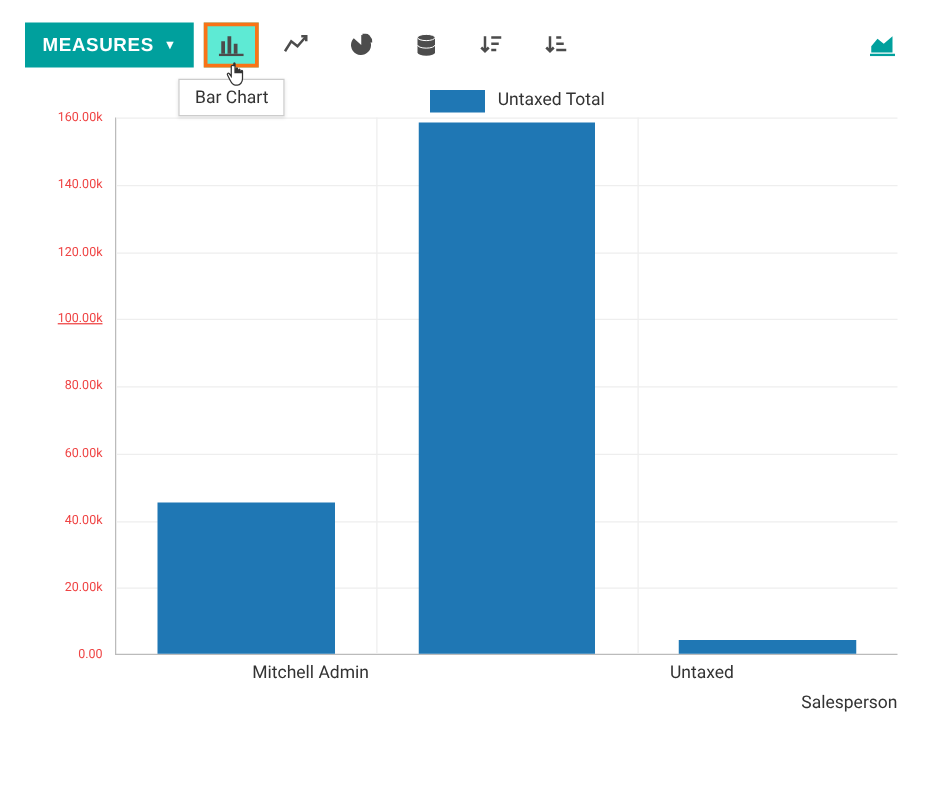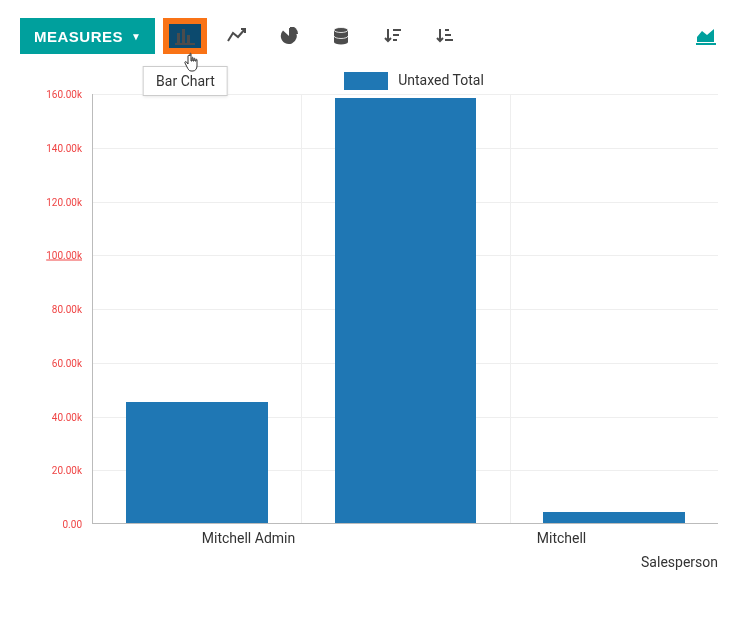--- a/index.html
+++ b/index.html
@@ -37,22 +37,22 @@
       display: flex;
       align-items: center;
       justify-content: center;
       cursor: pointer;
       color: #4c4c4c;
       border: 1px solid transparent;
       margin-left: 8px;
       position: relative;
     }
     .icon-btn.active {
-      background: #0c4a6e;
-      border: 6px solid #f97316;
+      background: #5eead4;
+      border: 3px solid #f97316;
     }
     .icon-btn svg { display: block; }
     .spacer { flex: 1; }
     .tooltip {
       position: absolute;
       top: 42px;
       left: 50%;
       transform: translateX(-50%);
       background: #fff;
       border: 1px solid #ccc;
@@ -261,16 +261,16 @@
       <div class="gridline" style="top: 53.75px;"></div>
       <div class="gridline" style="top: 0px;"></div>
       <div class="band-sep" style="left: 33.3333%;"></div>
       <div class="band-sep" style="left: 66.6667%;"></div>
       <div class="bar" style="height: 120.938px; width: 22.6667%; left: 5.33333%; background: rgb(31, 119, 180);"></div>
       <div class="bar" style="height: 424.625px; width: 22.6667%; left: 38.6667%; background: rgb(31, 119, 180);"></div>
       <div class="bar" style="height: 10.75px; width: 22.6667%; left: 72%; background: rgb(31, 119, 180);"></div>
     </div>
   <div class="x-labels">
       <div class="x-label">Mitchell Admin</div>
-      <div class="x-label">Mitchell</div>
+      <div class="x-label">Untaxed</div>
     </div>
   <div class="x-axis-title">Salesperson</div>
 </div>
 
 </body></html>

